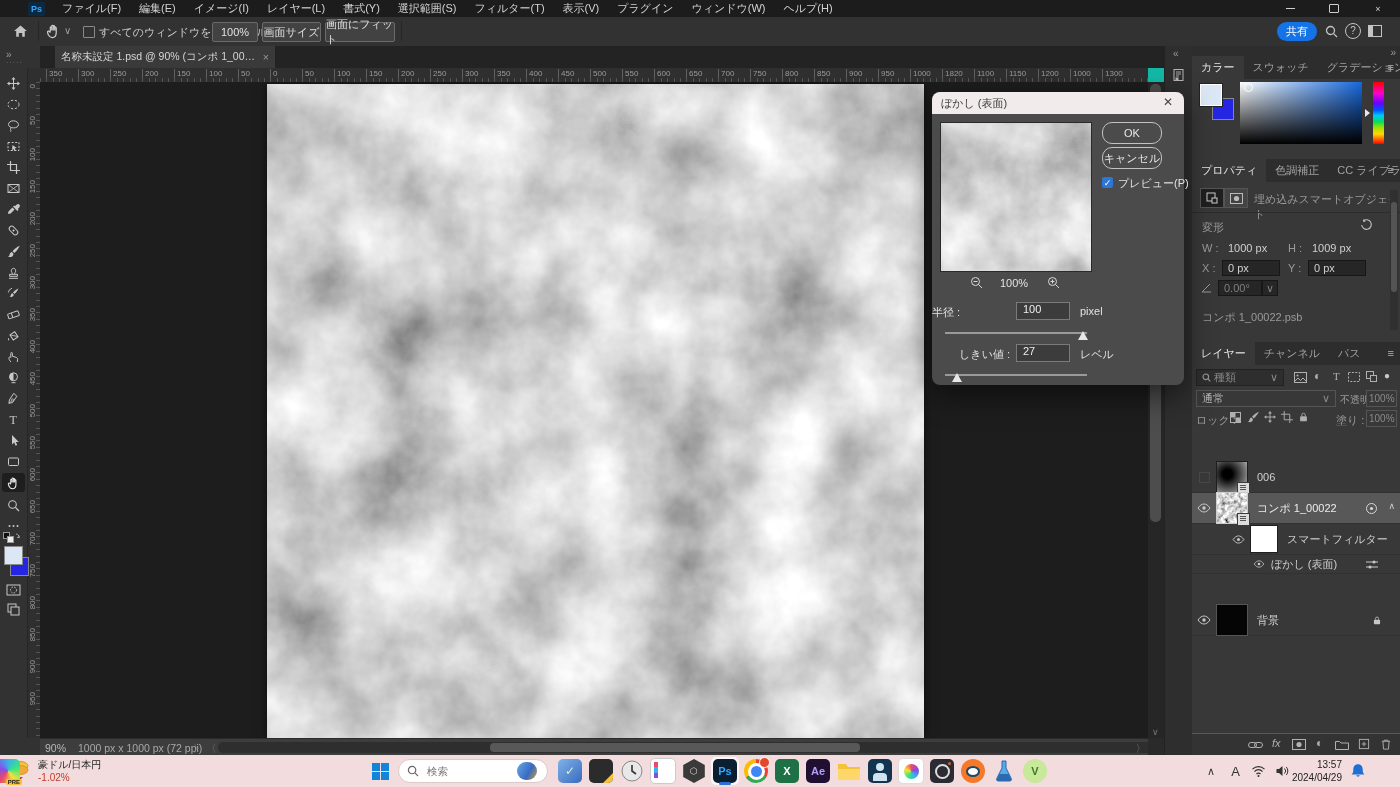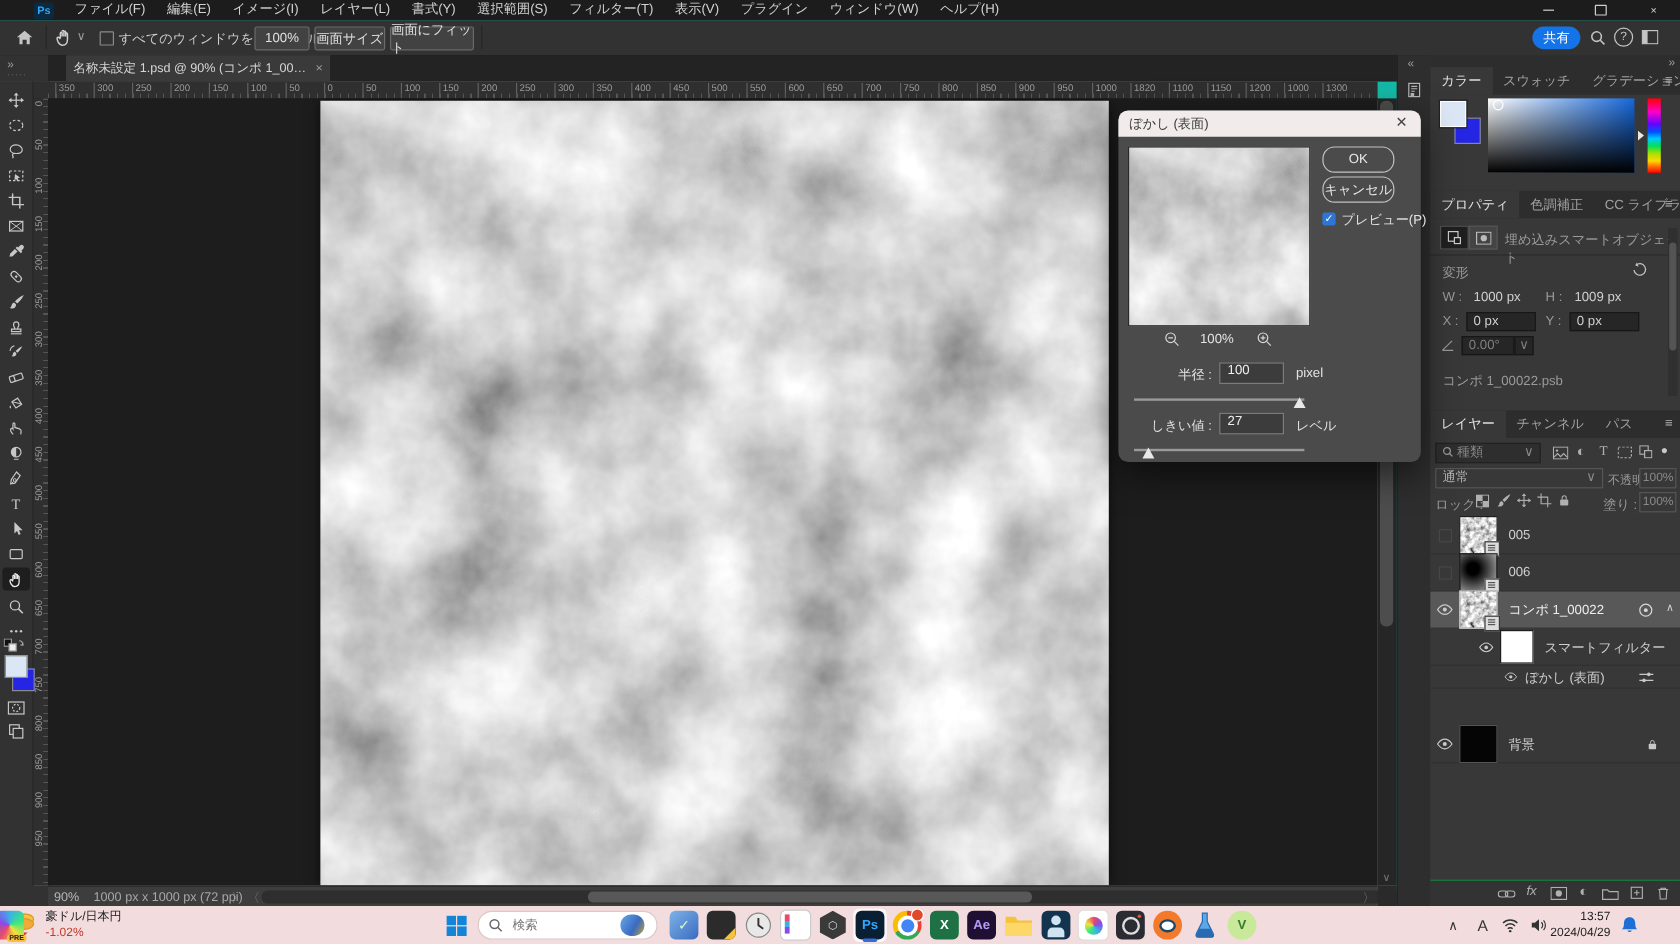--- a/index.html
+++ b/index.html
@@ -586,34 +586,20 @@
         </svg>
       <svg class="abs" style="left:106px;top:46px" width="11" height="12" viewBox="0 0 13 13">
           <rect x="2.5" y="5.5" width="8" height="6" rx="1" fill="#b0b0b0"></rect>
           <path d="M4.5 5.5V4a2 2 0 0 1 4 0v1.5" fill="none" stroke="#b0b0b0"></path>
         </svg>
       <span class="abs plabel" style="left:144px;top:48px">塗り :</span>
       <div class="drop dim" style="left:174px;top:45px;width:31px;font-size:10px;padding:0 2px"><span>100%</span></div>
     </div>
 
     <div class="abs" style="left:0;top:385px;width:208px;height:302px;background:#383838">
-      <div class="layer-row" style="top:0;height:30px">
-        <span class="eyebox">
-            <span class="empty"></span>
-          </span>
-        <span class="lthumb">
-            <svg width="30" height="30">
-              <rect width="30" height="30" fill="#888" filter="url(#texFine)"></rect>
-            </svg>
-            <span class="so-badge">
-              <i></i>
-            </span>
-          </span>
-        <span class="lname">005</span>
-      </div>
       <div class="layer-row" style="top:31px;height:30px">
         <span class="eyebox">
             <span class="empty"></span>
           </span>
         <span class="lthumb" style="background:radial-gradient(circle at 35% 40%,#000 18%,#666 62%,#c8c8c8 100%)">
             <span class="so-badge">
               <i></i>
             </span>
           </span>
         <span class="lname">006</span>
@@ -722,21 +708,21 @@
         <circle cx="5.5" cy="5.5" r="4" fill="none" stroke="#d8d8d8"></circle>
         <path d="M3.5 5.5h4" stroke="#d8d8d8"></path>
         <path d="M8.5 8.5L12 12" stroke="#d8d8d8"></path>
       </svg>
     <span class="dlg-label" style="left:68px;top:185px">100%</span>
     <svg class="abs" style="left:115px;top:184px" width="13" height="13" viewBox="0 0 13 13">
         <circle cx="5.5" cy="5.5" r="4" fill="none" stroke="#d8d8d8"></circle>
         <path d="M3.5 5.5h4M5.5 3.5v4" stroke="#d8d8d8"></path>
         <path d="M8.5 8.5L12 12" stroke="#d8d8d8"></path>
       </svg>
-    <span class="dlg-label" style="left:0;top:213px;width:78px;text-align:right">半径 :</span>
+    <span class="dlg-label" style="left:0;top:213px;width:78px;text-align:left">半径 :</span>
     <div class="dlg-input" style="left:84px;top:210px">100</div>
     <span class="dlg-label" style="left:148px;top:213px">pixel</span>
     <div class="slider-track" style="top:240px">
       <span class="slider-thumb" style="left:133px"></span>
     </div>
     <span class="dlg-label" style="left:0;top:255px;width:78px;text-align:right">しきい値 :</span>
     <div class="dlg-input" style="left:84px;top:252px">27</div>
     <span class="dlg-label" style="left:148px;top:255px">レベル</span>
     <div class="slider-track" style="top:282px">
       <span class="slider-thumb" style="left:7px"></span>

